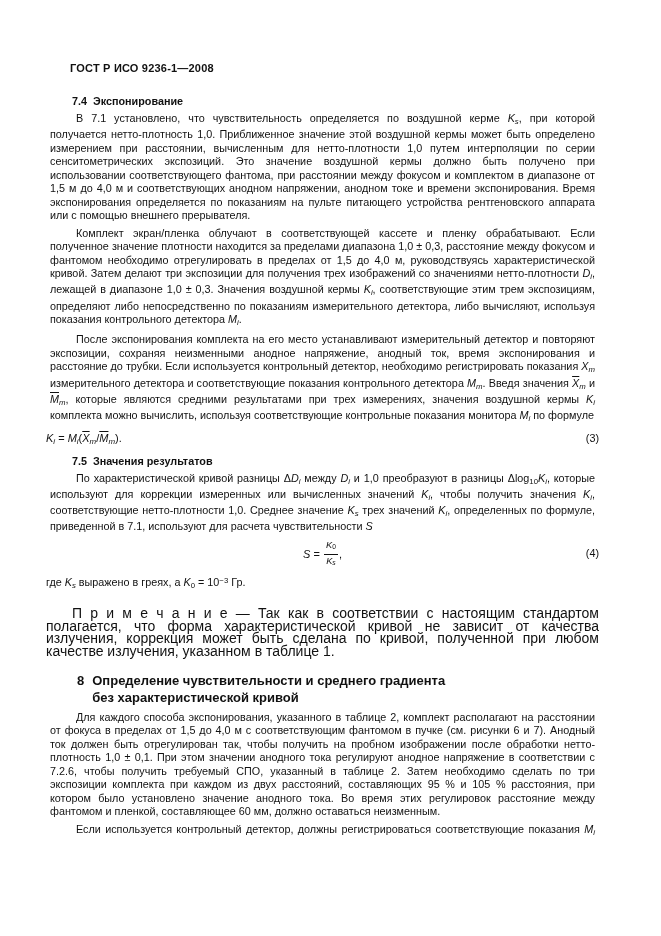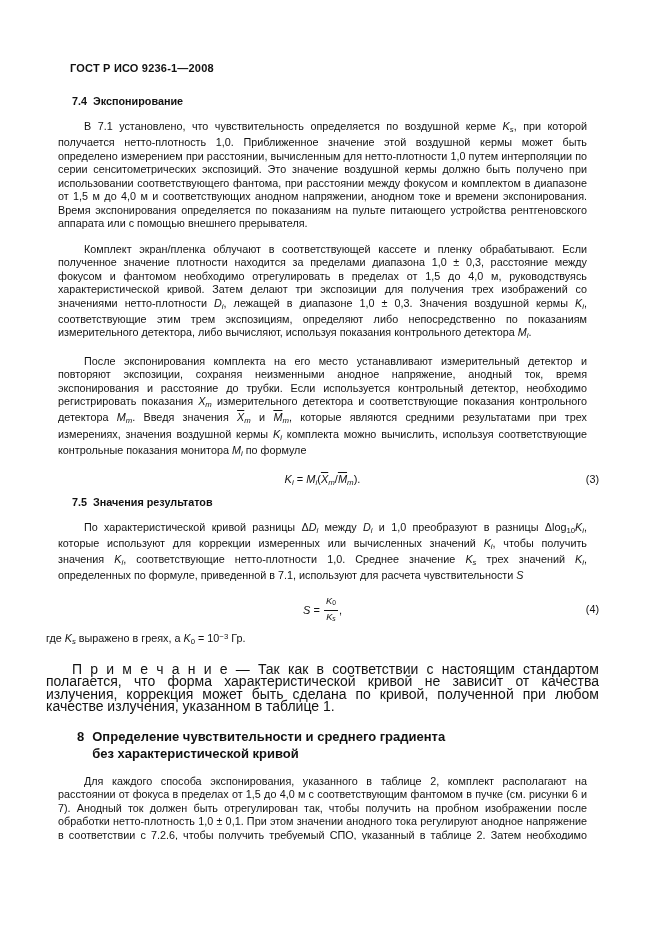--- a/index.html
+++ b/index.html
@@ -22,27 +22,27 @@
   }
   .content {
     position: absolute; left: 46px; top: 94px; width: 553px;
     font-size: 10.8px; line-height: 13.5px; text-align: justify;
   }
   .subhead {
     font-weight: bold; margin: 0; text-indent: 26px;
     line-height: 14px; text-align: left;
   }
   .subhead .shnum { margin-right: 6px; }
-  .para { margin: 12px; text-indent: 26px; }
+  .para { margin: 4px; text-indent: 26px; }
   .v { font-style: italic; }
   .sub { font-size: 0.72em; vertical-align: -0.22em; }
   .sup { font-size: 0.72em; vertical-align: 0.4em; }
   .ol { text-decoration: overline; }
   .formula-row {
-    position: relative; text-align: center;
+    position: relative; 
     margin: 6px 0 5px; line-height: 15px; font-size: 11px;
   }
   .formula-number { position: absolute; right: 0; top: 0; font-size: 10.8px; }
   .formula4-row {
     position: relative; display: flex; justify-content: center; align-items: center;
     margin: 5px 0 4px; min-height: 31px; font-size: 11px;
   }
   .formula4-row .formula-number { top: 50%; transform: translateY(-50%); }
   .fbody { display: inline-flex; align-items: center; }
   .frac { display: inline-flex; flex-direction: column; align-items: center; margin: 0 1px; }

